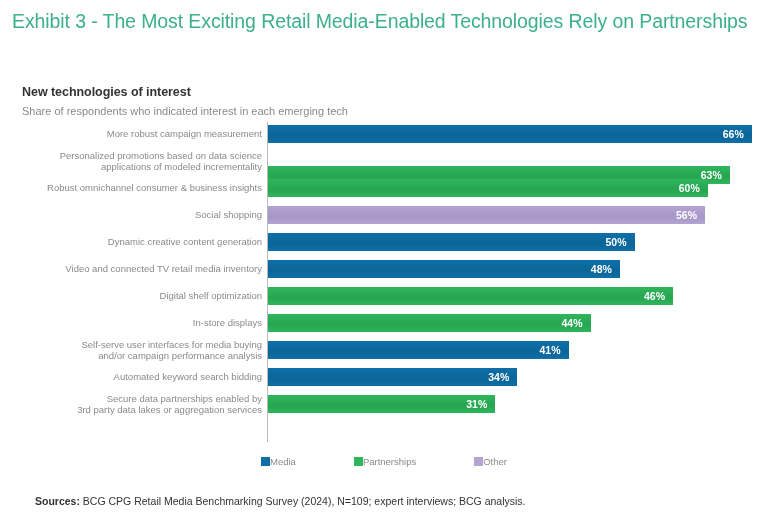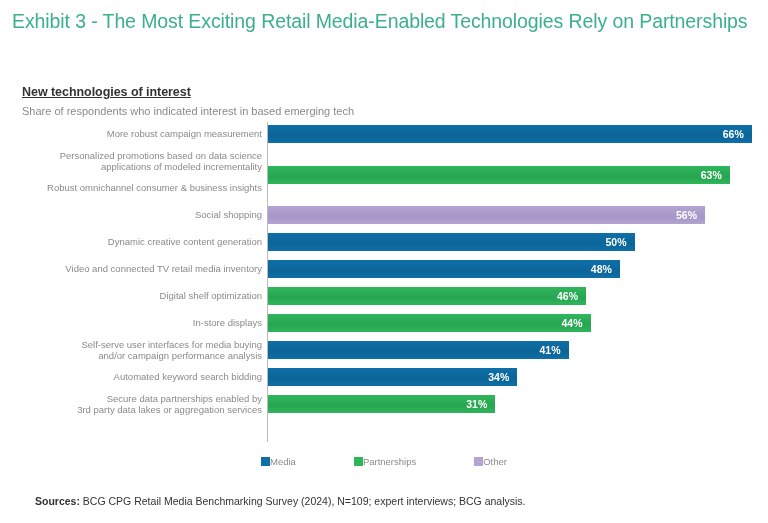--- a/index.html
+++ b/index.html
@@ -41,21 +41,20 @@
     left: 22px;
     top: 85px;
     width: 520px;
   }
   .chart-header .ch-title {
     font-size: 12.5px;
     font-weight: bold;
     color: #333333;
     line-height: 15px;
     letter-spacing: -0.05px;
-    text-decoration: underline;
   }
   .chart-header .ch-sub {
     margin-top: 4px;
     font-size: 11px;
     font-weight: 400;
     color: #8A8A8A;
     line-height: 14px;
   }
 
   
@@ -168,21 +167,21 @@
 </style>
 </head>
 <body>
 
 <div class="page">
 
   <div class="exhibit-title">Exhibit 3 - The Most Exciting Retail Media-Enabled Technologies Rely on Partnerships</div>
 
   <div class="chart-header">
     <div class="ch-title">New technologies of interest</div>
-    <div class="ch-sub">Share of respondents who indicated interest in based emerging tech</div>
+    <div class="ch-sub">Share of respondents who indicated interest in each emerging tech</div>
   </div>
 
   <div class="plot">
     <div class="axis-line"></div>
     <div class="rows" id="bar-rows">
         <div class="row">
           <div class="row-label">More robust campaign measurement</div>
           <div class="bar-wrap" style="width: 483.78px;">
             <div class="bar media" style="width: 100%;">
               <span class="bar-value">66%</span>
@@ -193,20 +192,25 @@
           <div class="row-label">Personalized promotions based on data science
 applications of modeled incrementality</div>
           <div class="bar-wrap" style="width: 461.79px; margin-top: 14px;">
             <div class="bar partner" style="width: 100%;">
               <span class="bar-value">63%</span>
             </div>
           </div>
         </div>
         <div class="row">
           <div class="row-label">Robust omnichannel consumer &amp; business insights</div>
+          <div class="bar-wrap" style="width: 439.8px;">
+            <div class="bar partner" style="width: 100%;">
+              <span class="bar-value">60%</span>
+            </div>
+          </div>
         </div>
         <div class="row">
           <div class="row-label">Social shopping</div>
           <div class="bar-wrap" style="width: 437px;">
             <div class="bar other" style="width: 100%;">
               <span class="bar-value">56%</span>
             </div>
           </div>
         </div>
         <div class="row">
@@ -220,21 +224,21 @@
         <div class="row">
           <div class="row-label">Video and connected TV retail media inventory</div>
           <div class="bar-wrap" style="width: 351.84px;">
             <div class="bar media" style="width: 100%;">
               <span class="bar-value">48%</span>
             </div>
           </div>
         </div>
         <div class="row">
           <div class="row-label">Digital shelf optimization</div>
-          <div class="bar-wrap" style="width: 318px;">
+          <div class="bar-wrap" style="width: 405px;">
             <div class="bar partner" style="width: 100%;">
               <span class="bar-value">46%</span>
             </div>
           </div>
         </div>
         <div class="row">
           <div class="row-label">In-store displays</div>
           <div class="bar-wrap" style="width: 322.52px;">
             <div class="bar partner" style="width: 100%;">
               <span class="bar-value">44%</span>

